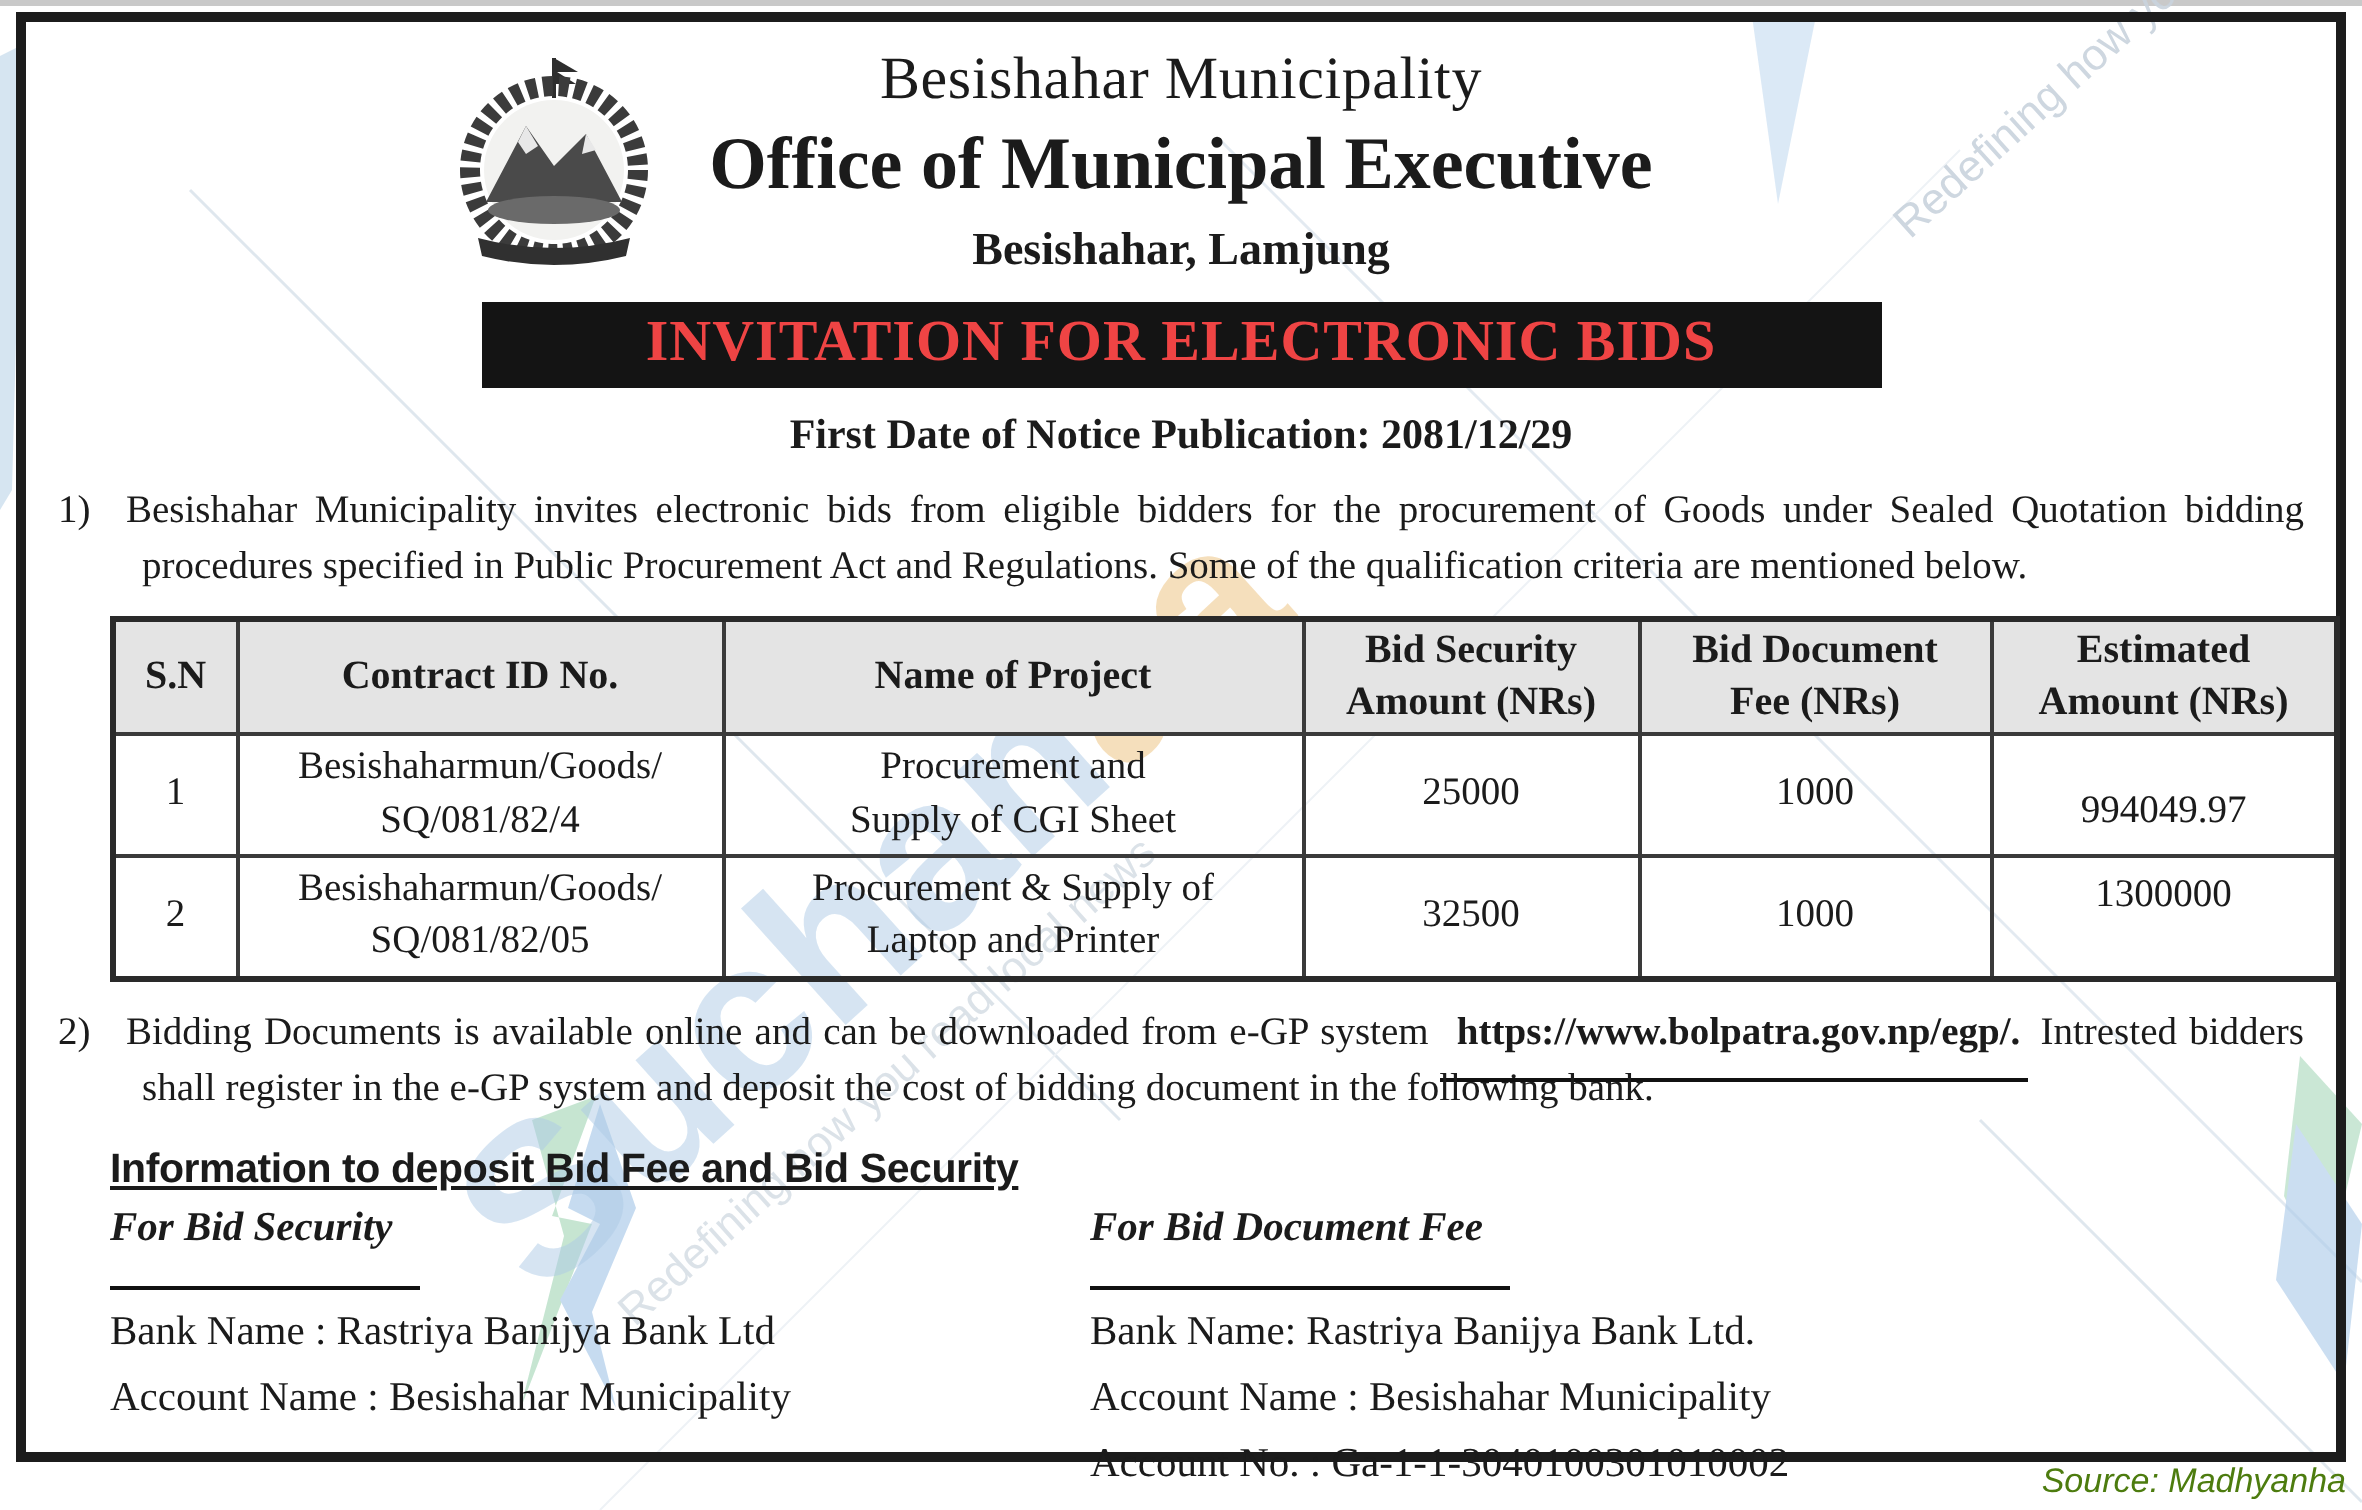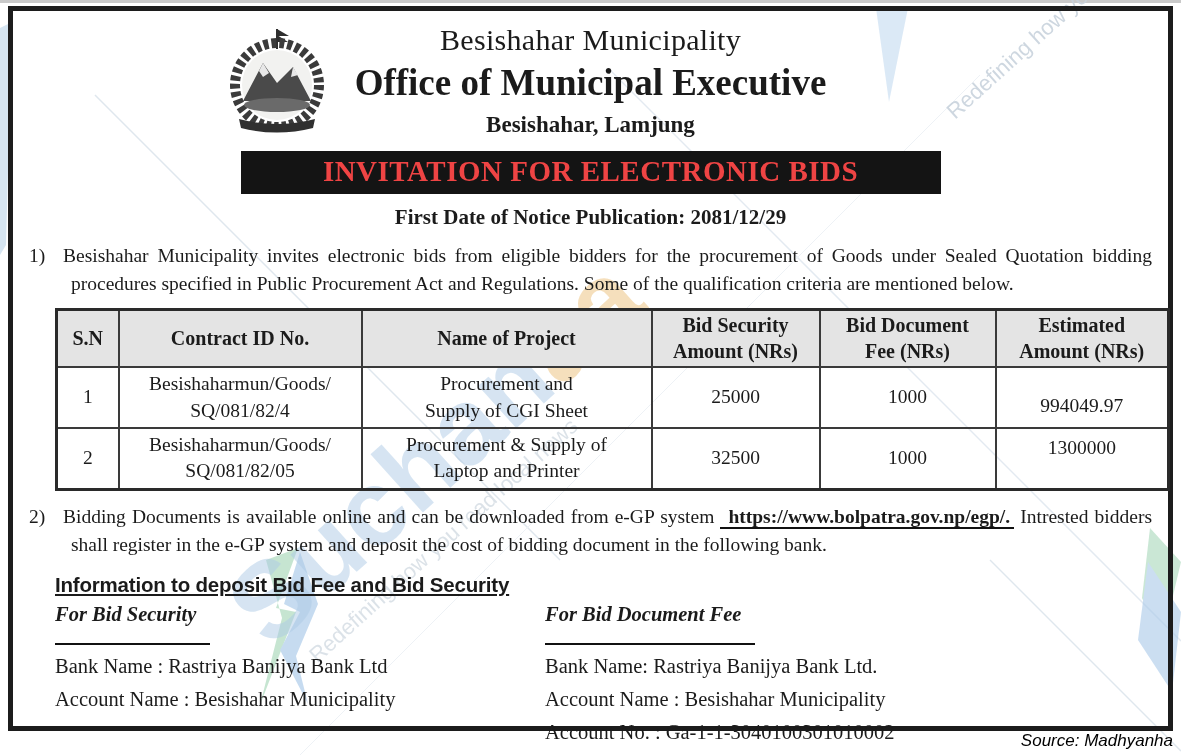--- a/index.html
+++ b/index.html
@@ -42,36 +42,36 @@
   .bid-table th{
     background:#e4e4e4; font-size:20px; font-weight:bold; height:58px;
     white-space:pre-line; line-height:1.3;
   }
   .bid-table td{ font-size:19.5px; height:61px; white-space:pre-line; line-height:1.35; }
   .col-sn{ width:62px; } .col-cid{ width:243px; } .col-proj{ width:290px; }
   .col-sec{ width:168px; } .col-fee{ width:176px; } .col-est{ width:173px; }
   td.va-bottom{ vertical-align:bottom; padding-bottom:8px; }
   td.va-top{ vertical-align:top; padding-top:6px; }
   .link{
-    font-weight:bold; border-bottom:2.5px solid #111; padding:0 4px 0 8px;
+    font-weight:bold; border-bottom:2.5px solid #111; padding:0 4px 12px 8px;
     cursor:pointer;
   }
   .deposit-title{ margin:14px 0 0 42px; font-size:20.5px; font-weight:bold;
     font-family:"Liberation Sans", sans-serif; letter-spacing:-0.2px;text-decoration:underline; }
   .bank-cols{ display:flex; margin:6px 0 0 42px; }
   .bank-col{ width:490px; }
   .bank-head{
     display:inline-block; font-size:20.5px; font-weight:bold; font-style:italic;
     border-bottom:2.5px solid #111; padding-right:14px; padding-bottom:17px;
   }
   .bank-line{ font-size:20.5px; margin-top:10px; }
   .source{
     position:absolute; right:8px; top:731px; z-index:2;
     font-family:"Liberation Sans", sans-serif; font-style:italic; font-size:17px;
-    color:#000000;
+    color:#4d7c0f;
   }
 </style>
 </head>
 <body>
 
 <div class="stage">
   <div class="top-edge-line"></div>
 
   <svg class="watermark" viewBox="0 0 1181 755" xmlns="http://www.w3.org/2000/svg">
 

